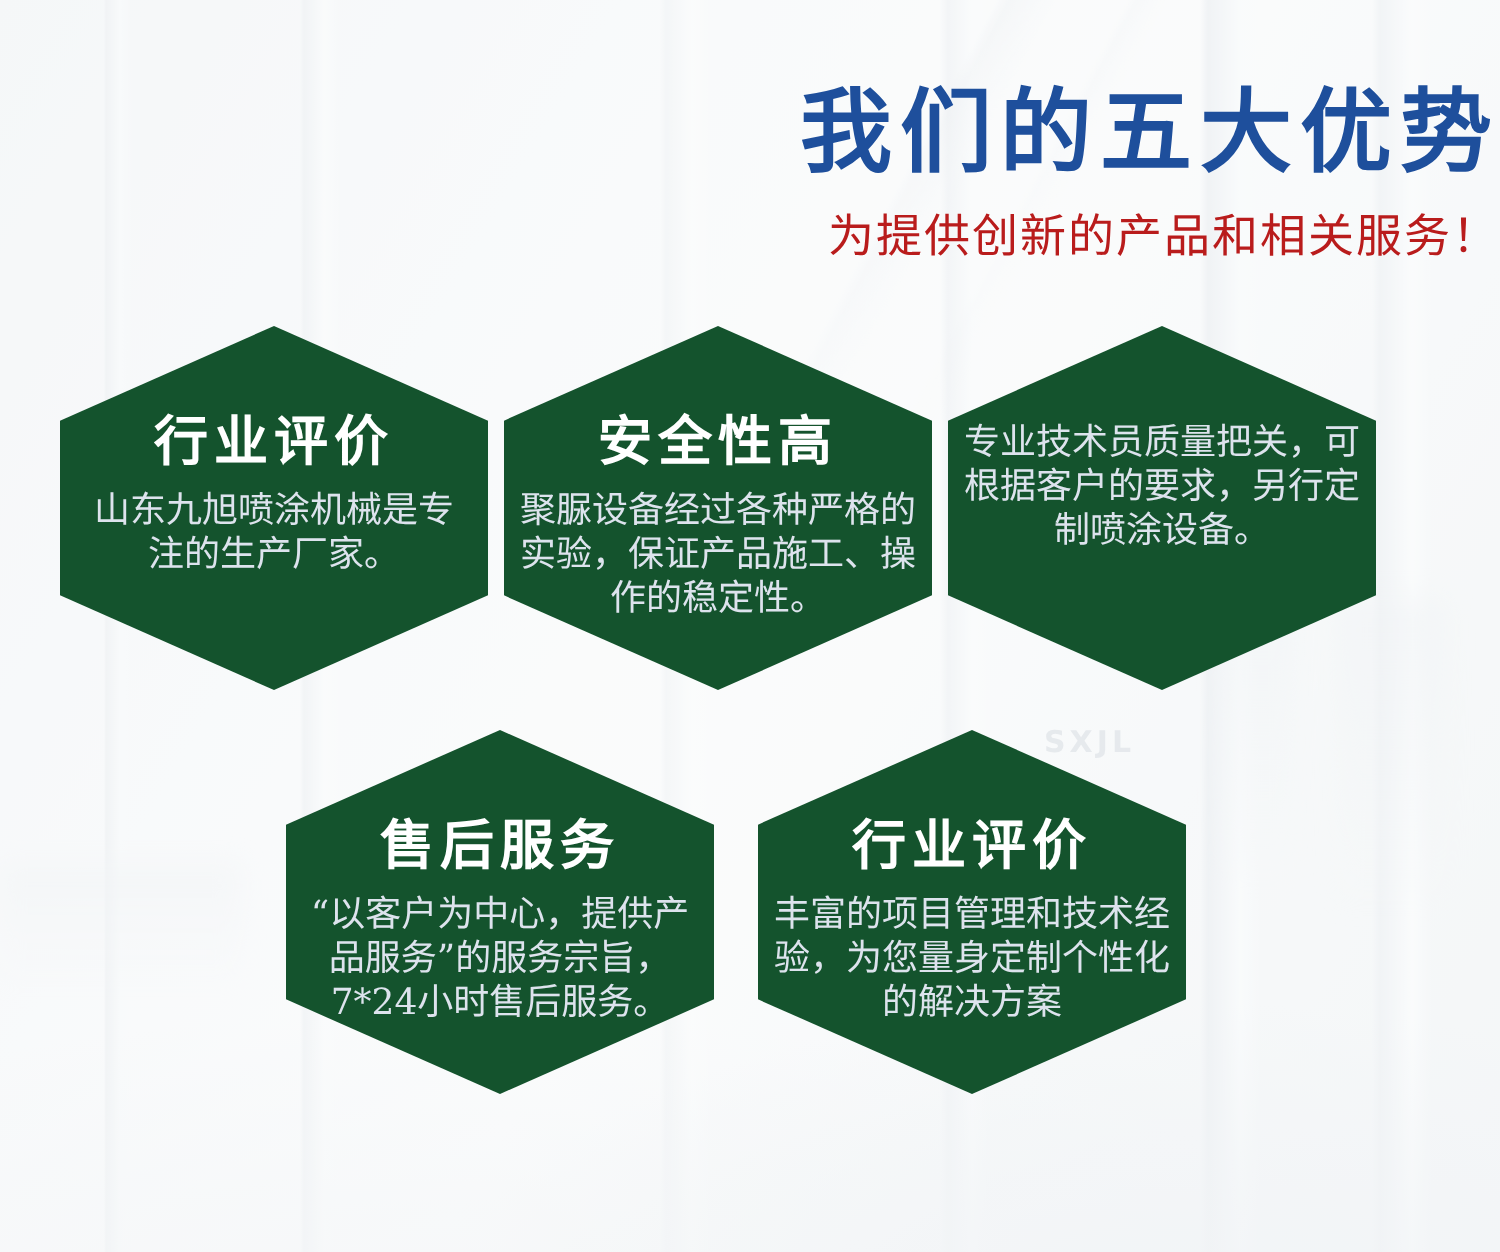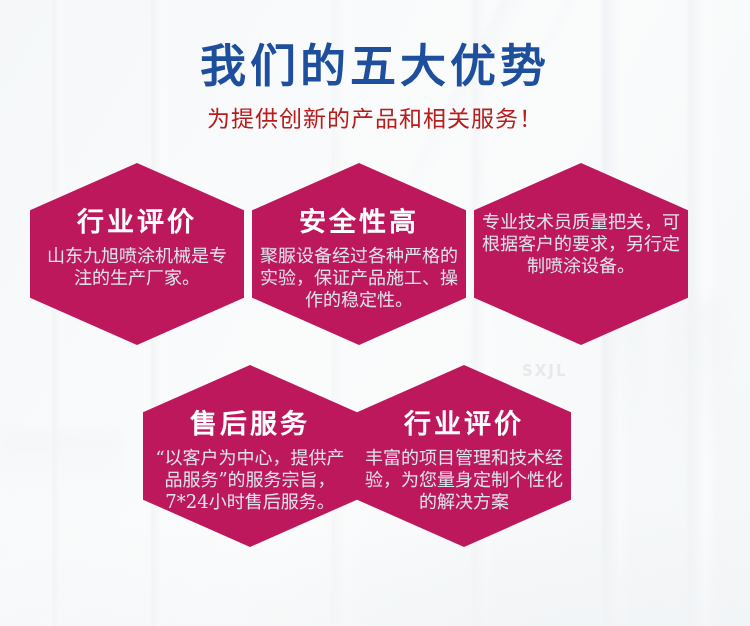--- a/index.html
+++ b/index.html
@@ -110,21 +110,21 @@
     font-weight: bold;
     letter-spacing: 2px;
     color: rgba(150,162,178,0.45);
     font-family: "DejaVu Sans", "Liberation Sans", sans-serif;
   }
 
   
   .head {
     position: absolute;
     left: 0; right: 0; top: 38px;
-    text-align: center;
+    text-align: right;
     z-index: 5;
   }
   .head-title {
     font-size: 46px;
     line-height: 56px;
     font-weight: bold;
     letter-spacing: 4px;
     color: #1e4f9c;
     font-family: "DejaVu Sans", "Liberation Sans", sans-serif;
   }
@@ -144,27 +144,27 @@
     display: flex;
   }
   #row-top {
     left: 30px; top: 163px;
     width: 690px;
     gap: 8px;
   }
   #row-bottom {
     left: 143px; top: 365px;
     width: 464px;
-    gap: 0;
+    gap: 22px;
   }
   .hex {
     position: relative;
     width: 214px;
     height: 182px;
-    background: #be185d;
+    background: #14532d;
     -webkit-clip-path: polygon(50% 0%, 100% 26%, 100% 74%, 50% 100%, 0% 74%, 0% 26%);
             clip-path: polygon(50% 0%, 100% 26%, 100% 74%, 50% 100%, 0% 74%, 0% 26%);
     box-sizing: border-box;
     padding: 42px 6px 10px 6px;
     text-align: center;
     overflow: hidden;
   }
   #row-bottom .hex { width: 214px; height: 182px; }
 
   .hex-title {

